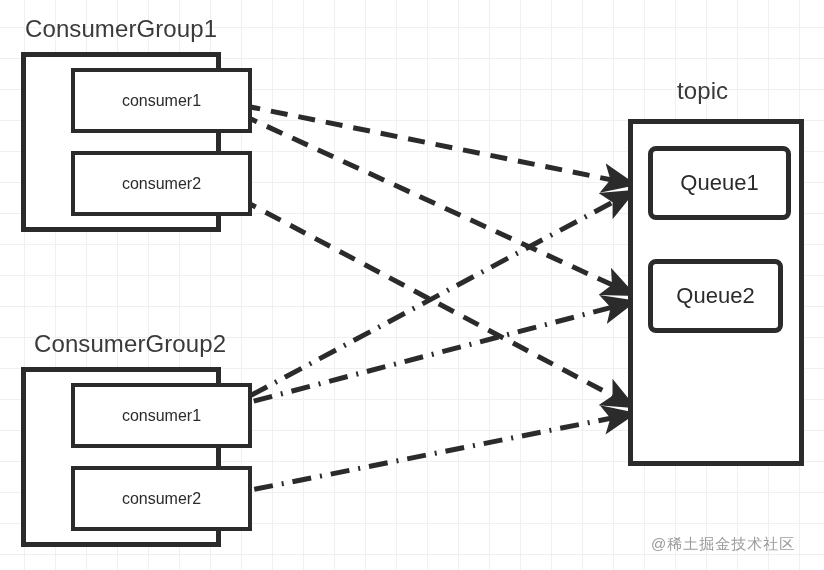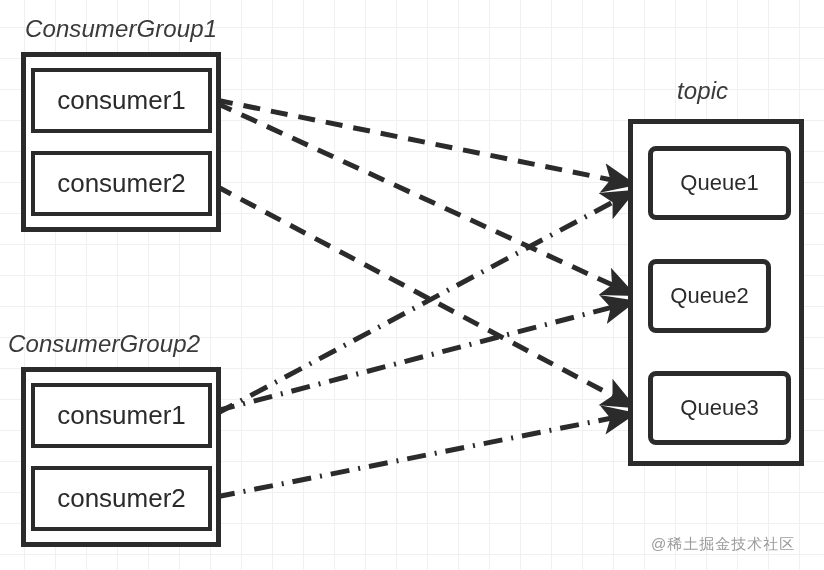--- a/index.html
+++ b/index.html
@@ -29,38 +29,38 @@
     width: 824px;
     height: 570px;
     pointer-events: none;
   }
   .grp-label {
     position: absolute;
     font-size: 24px;
     color: #3a3a3a;
     white-space: nowrap;
     letter-spacing: 0.1px;
-    font-style: italic;
   }
   .grp-box {
     position: absolute;
     border: 5px solid #2b2b2b;
     background: #ffffff;
     box-sizing: border-box;
   }
   .consumer-box {
     position: absolute;
     border: 4px solid #2b2b2b;
     background: #ffffff;
     box-sizing: border-box;
     display: flex;
     align-items: center;
     justify-content: center;
-    font-size: 26px;
+    font-size: 16px;
     color: #2b2b2b;
+    margin-left: 40px;
   }
   .topic-box {
     position: absolute;
     border: 5px solid #2b2b2b;
     background: #ffffff;
     box-sizing: border-box;
   }
   .queue-box {
     position: absolute;
     border: 5px solid #2b2b2b;
@@ -106,30 +106,29 @@
     <line x1="216" y1="497" x2="632" y2="414" stroke="#2b2b2b" stroke-width="5" stroke-dasharray="19 9 2 9" marker-end="url(#arrowhead)"></line>
   </svg>
 
   <div class="grp-label" style="left:25px; top:15px;">ConsumerGroup1</div>
 
   <div class="grp-box" style="left:21px; top:52px; width:200px; height:180px;">
   </div>
   <div class="consumer-box" style="left:31px; top:68px; width:181px; height:65px;">consumer1</div>
   <div class="consumer-box" style="left:31px; top:151px; width:181px; height:65px;">consumer2</div>
 
-  <div class="grp-label" style="left:8px; top:330px;">ConsumerGroup2</div>
+  <div class="grp-label" style="left:34px; top:330px;">ConsumerGroup2</div>
 
   <div class="grp-box" style="left:21px; top:367px; width:200px; height:180px;">
   </div>
   <div class="consumer-box" style="left:31px; top:383px; width:181px; height:65px;">consumer1</div>
   <div class="consumer-box" style="left:31px; top:466px; width:181px; height:65px;">consumer2</div>
 
   <div class="grp-label" style="left:677px; top:77px;">topic</div>
 
   <div class="topic-box" style="left:628px; top:119px; width:176px; height:347px;">
   </div>
   <div class="queue-box" style="left:648px; top:146px; width:143px; height:74px;">Queue1</div>
-  <div class="queue-box" style="left:648px; top:259px; width:123px; height:74px;text-align:center;">Queue2</div>
-  <div class="queue-box" style="left:648px; top:371px; width:143px; height:74px;">Queue3</div>
+  <div class="queue-box" style="left:648px; top:259px; width:135px; height:74px;text-align:center;">Queue2</div>
 
   <div class="watermark" style="left:651px; top:535px;">@稀土掘金技术社区</div>
 
 </div>
 
 </body></html>

